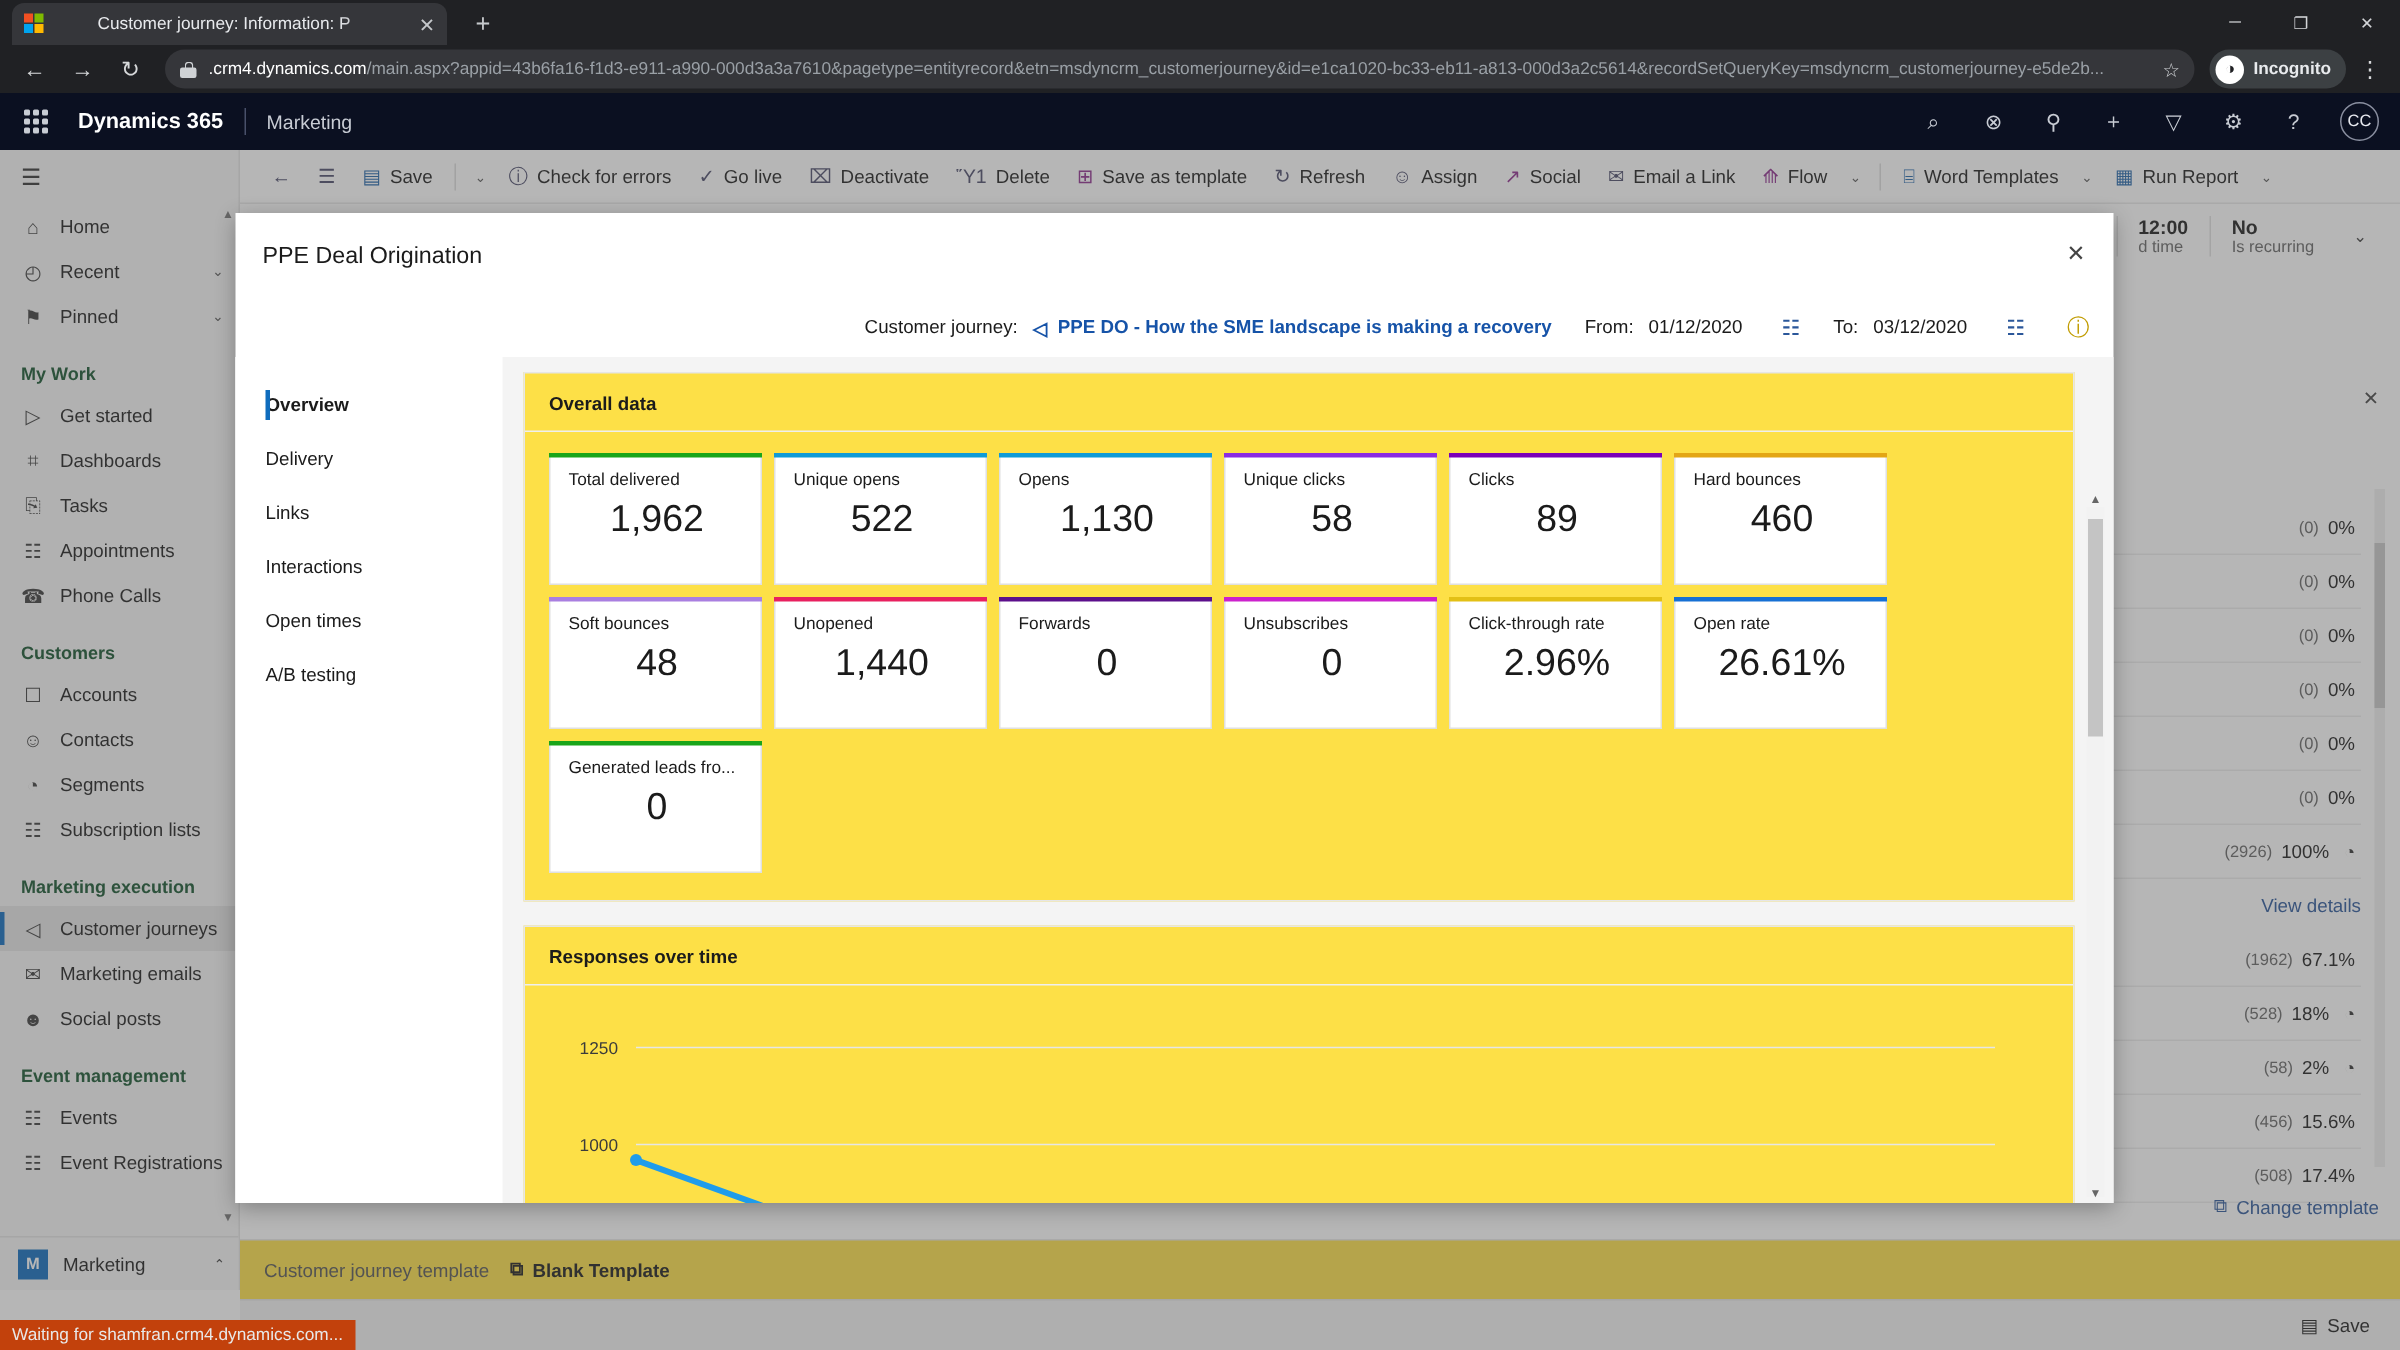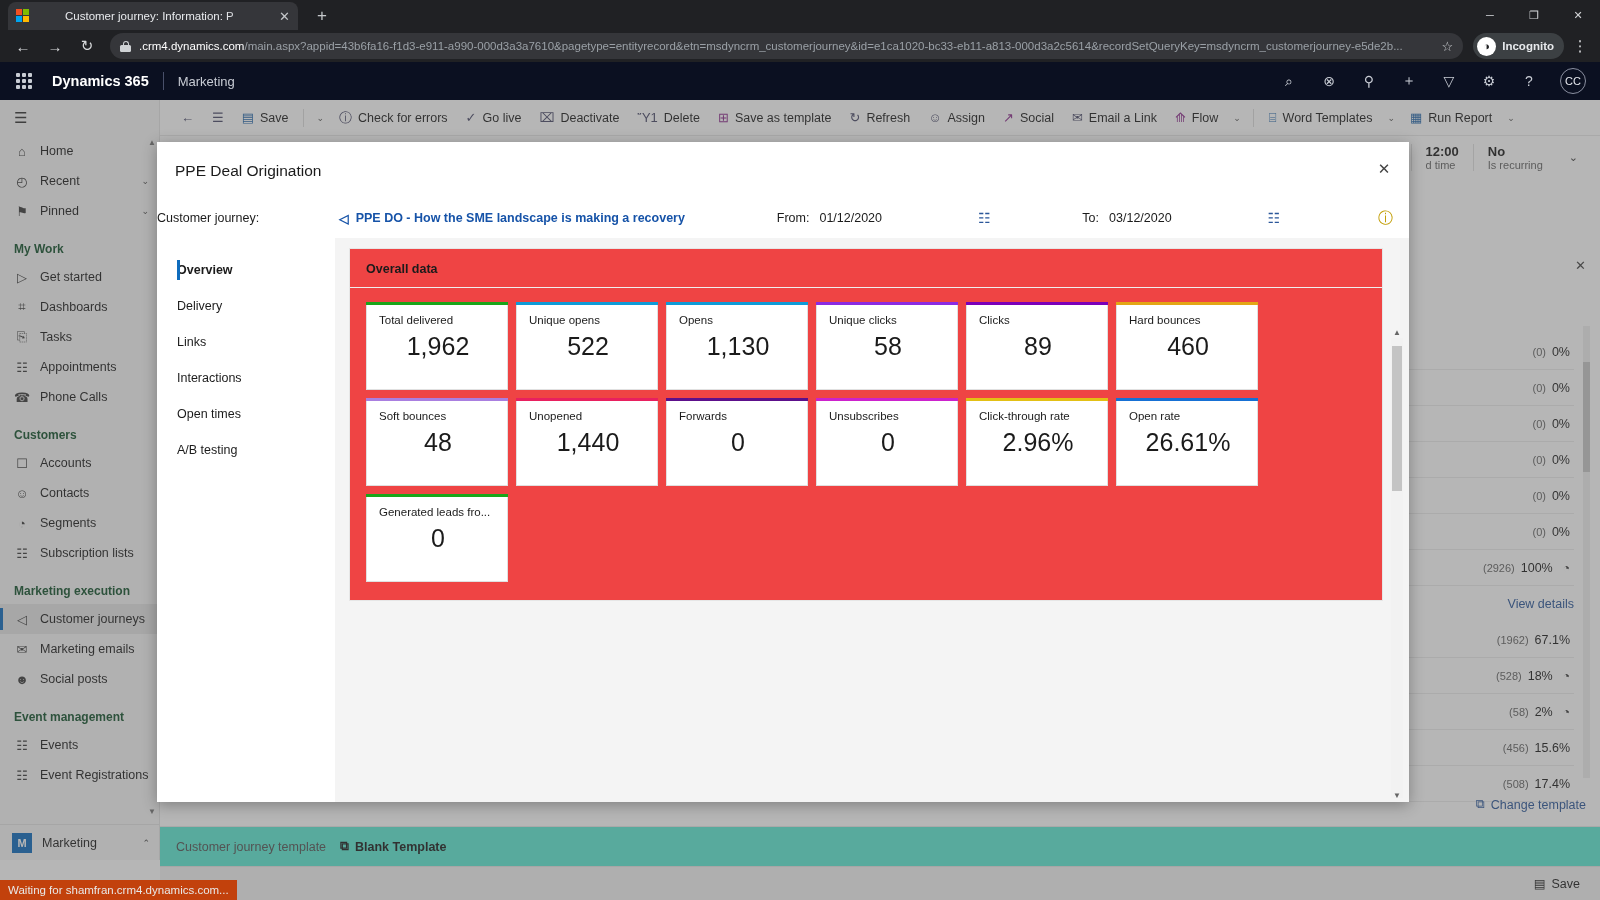--- a/index.html
+++ b/index.html
@@ -143,21 +143,21 @@
   .rp-row .lead { margin-right:auto; color:#1b1b1b; font-size:12.5px;}
   .rp-row .gico { color:#333; font-size: 12px; margin-left: 4px;}
   .rp-viewdetails { height: 36px; display:flex; align-items:center; justify-content:flex-end;
                     color:#2b579a; font-size: 12.5px; }
   .rp-scroll { position:absolute; right: 2px; top: 70px; bottom: 40px; width: 7px; background:#f0f0f0;}
   .rp-scroll i { position:absolute; left:0; top: 36px; width:7px; height: 110px; background:#c8c8c8; display:block;}
   .rp-change { position:absolute; right: 6px; bottom: 6px; font-size: 12.5px; color:#2b579a;
                display:flex; align-items:center; gap:6px;}
 
   .footerbar { position: absolute; left: 160px; bottom: 34px; width: 1440px; height: 40px;
-               background:#5eead4; border-top:1px solid #e8e8e8; display:flex; align-items:center;
+               background:#fde047; border-top:1px solid #e8e8e8; display:flex; align-items:center;
                padding: 0 16px; gap: 14px; }
   .footerbar .lab { font-size: 12.5px; color:#555; }
   .footerbar .val { font-size: 12.5px; color:#1b1b1b; font-weight:bold; display:flex; align-items:center; gap:6px;}
   .savebar { position:absolute; left: 160px; bottom: 0; width: 1440px; height: 34px;
              background:#f3f3f3; border-top: 1px solid #e3e3e3; display:flex; align-items:center;
              justify-content: flex-end; padding-right: 20px; gap: 6px; font-size: 12.5px; color:#1b1b1b;}
 
   
   .scrim { position:absolute; top: 100px; left: 0; width: 1600px; height: 800px;
            background: rgba(80,80,80,0.42); }
@@ -165,41 +165,41 @@
   
   .modal {
     position: absolute; top: 142px; left: 157px; width: 1252px; height: 660px;
     background: #ffffff; box-shadow: 0 3px 14px rgba(0,0,0,.30);
   }
   .modal-title { position:absolute; top: 20px; left: 18px; font-size: 15.5px; color:#1b1b1b; }
   .modal-close { position:absolute; top: 16px; right: 14px; font-size: 15px; color:#444; width:22px; height:22px;
                  display:flex; align-items:center; justify-content:center;}
   .modal-subbar {
     position:absolute; top: 58px; left: 0; right: 0; height: 36px;
-    display:flex; align-items:center; justify-content:space-between; gap: 0; padding-right: 16px;
+    display:flex; align-items:center; justify-content:flex-end; gap: 0; padding-right: 16px;
     font-size: 12.5px; color:#1b1b1b;
   }
   .msb-label { color:#1b1b1b; }
   .msb-link { color:#1653a8; font-weight: bold; margin-left: 10px; display:flex; align-items:center; gap:7px;}
   .msb-field { margin-left: 22px; display:flex; align-items:center; gap: 10px; }
   .msb-field .k { color:#1b1b1b; }
   .msb-field .v { color:#1b1b1b; }
   .cal-ico { color:#2b579a; font-size: 14px; margin-left: 26px; }
   .info-ico { color:#c19c00; font-size: 15px; margin-left: 28px; }
 
   .modal-body { position:absolute; top: 96px; left: 0; right: 0; bottom: 0;
                 background:#f4f4f4; display:flex; }
   .tabcol { width: 178px; padding: 14px 0 0 20px; background:#ffffff; }
   .tabitem { height: 36px; display:flex; align-items:center; font-size: 12.5px; color:#1b1b1b;
              position: relative; }
   .tabitem.active { font-weight: bold; }
   .tabitem.active::before { content:""; position:absolute; left:0; top: 8px; bottom: 8px; width:3px; background:#0f6cbd;}
   .content { flex: 1; padding: 10px 26px 0 14px; overflow: hidden; position: relative; }
 
-  .card { background:#ef4444; border:1px solid #e6e6e6; }
+  .card { background:#fde047; border:1px solid #e6e6e6; }
   .card-title { font-size: 12.5px; font-weight: bold; color:#1b1b1b; padding: 13px 16px 11px 16px;
                 border-bottom: 1px solid #efefef; }
   .kpi-wrap { display:flex; flex-wrap: wrap; gap: 8px; padding: 14px 16px 18px 16px; }
   .kpi { width: 142px; height: 88px; background:#fff; border:1px solid #e0e0e0; border-top: none;
          position: relative; padding: 12px 10px 0 12px; }
   .kpi .bar { position:absolute; top:0; left: -1px; right: -1px; height: 3px; }
   .kpi .k { font-size: 11.5px; color:#1b1b1b; white-space: nowrap; overflow:hidden; }
   .kpi .v { font-size: 25px; color:#1b1b1b; text-align: center; margin-top: 6px; font-weight: 300;}
 
   .chart-card { margin-top: 16px; }
@@ -650,20 +650,35 @@
                 <div class="v">26.61%</div>
               </div>
               <div class="kpi">
                 <div class="bar" style="background: rgb(26, 165, 26);"></div>
                 <div class="k">Generated leads fro...</div>
                 <div class="v">0</div>
               </div>
             </div>
         </div>
 
+        <div class="card chart-card">
+          <div class="card-title">Responses over time</div>
+          <div class="chart-area">
+            <svg id="chart-svg" width="970" height="195">
+                <line x1="58" y1="162.67857142857142" x2="964" y2="162.67857142857142" stroke="#e6e6e6" stroke-width="1"></line>
+                <text x="46" y="166.67857142857142" text-anchor="end" font-size="11.5" fill="#3b3b3b" font-family="&quot;Liberation Sans&quot;, sans-serif">750</text>
+                <line x1="58" y1="98.03571428571429" x2="964" y2="98.03571428571429" stroke="#e6e6e6" stroke-width="1"></line>
+                <text x="46" y="102.03571428571429" text-anchor="end" font-size="11.5" fill="#3b3b3b" font-family="&quot;Liberation Sans&quot;, sans-serif">1000</text>
+                <line x1="58" y1="33.39285714285714" x2="964" y2="33.39285714285714" stroke="#e6e6e6" stroke-width="1"></line>
+                <text x="46" y="37.39285714285714" text-anchor="end" font-size="11.5" fill="#3b3b3b" font-family="&quot;Liberation Sans&quot;, sans-serif">1250</text>
+                <polyline points="58,108.37857142857143 258,180.7785714285714" fill="none" stroke="#1f9ceb" stroke-width="4" stroke-linecap="round"></polyline>
+                <circle cx="58" cy="108.37857142857143" r="4" fill="#1f9ceb"></circle>
+              </svg>
+          </div>
+        </div>
 
         <div class="modal-scroll">
           <div class="au">▲</div>
           <div class="thumb"></div>
           <div class="ad">▼</div>
         </div>
       </div>
     </div>
   </div>
 

